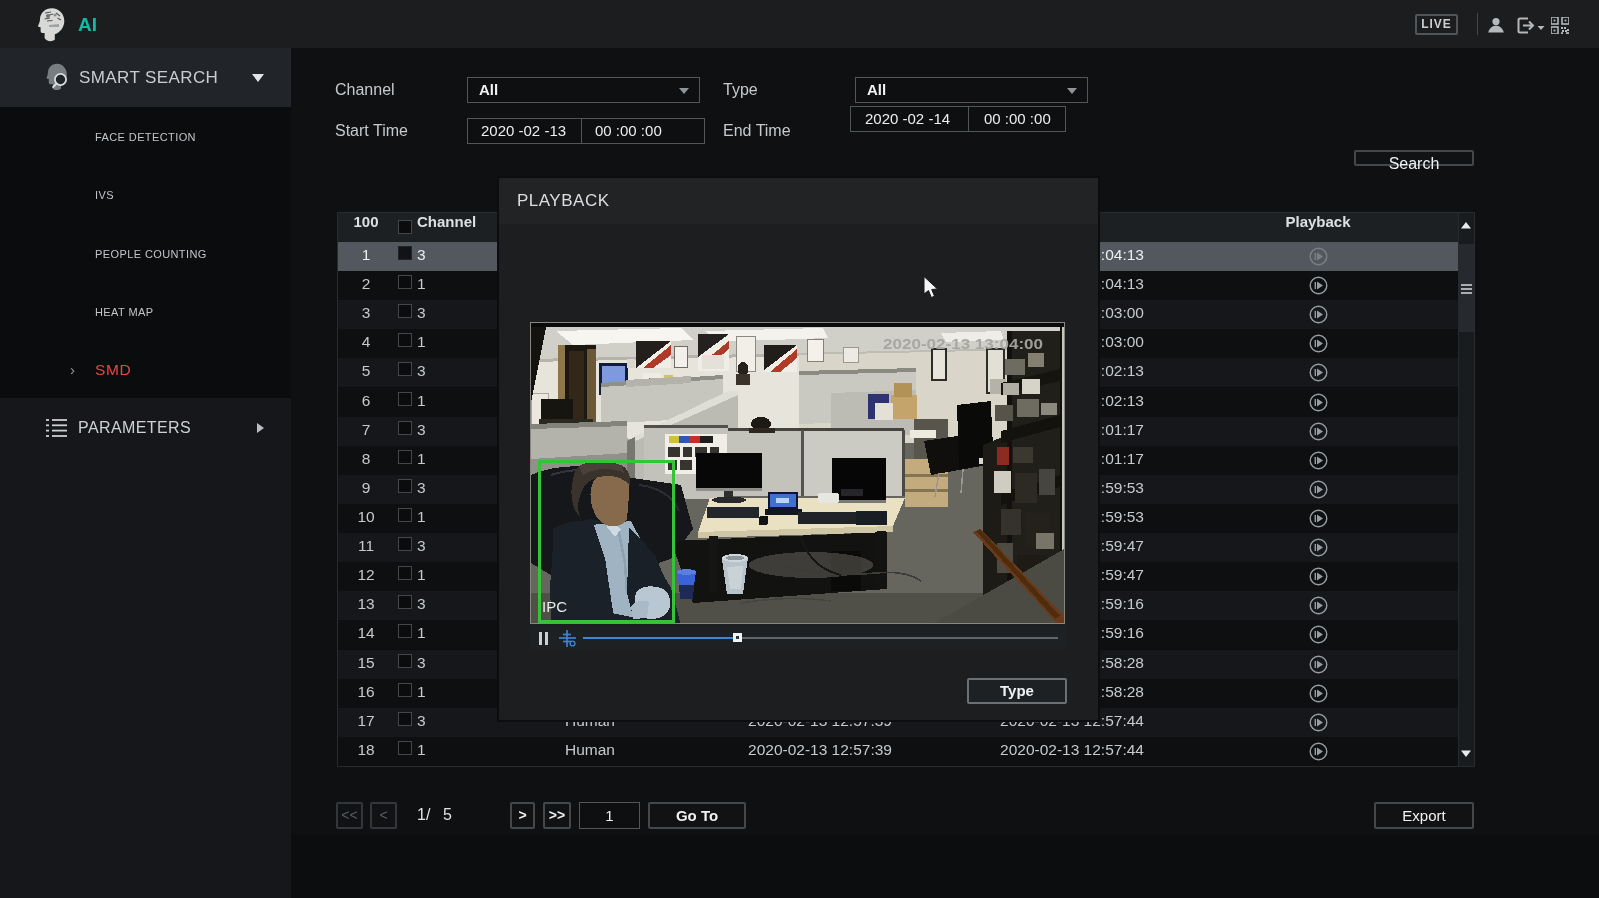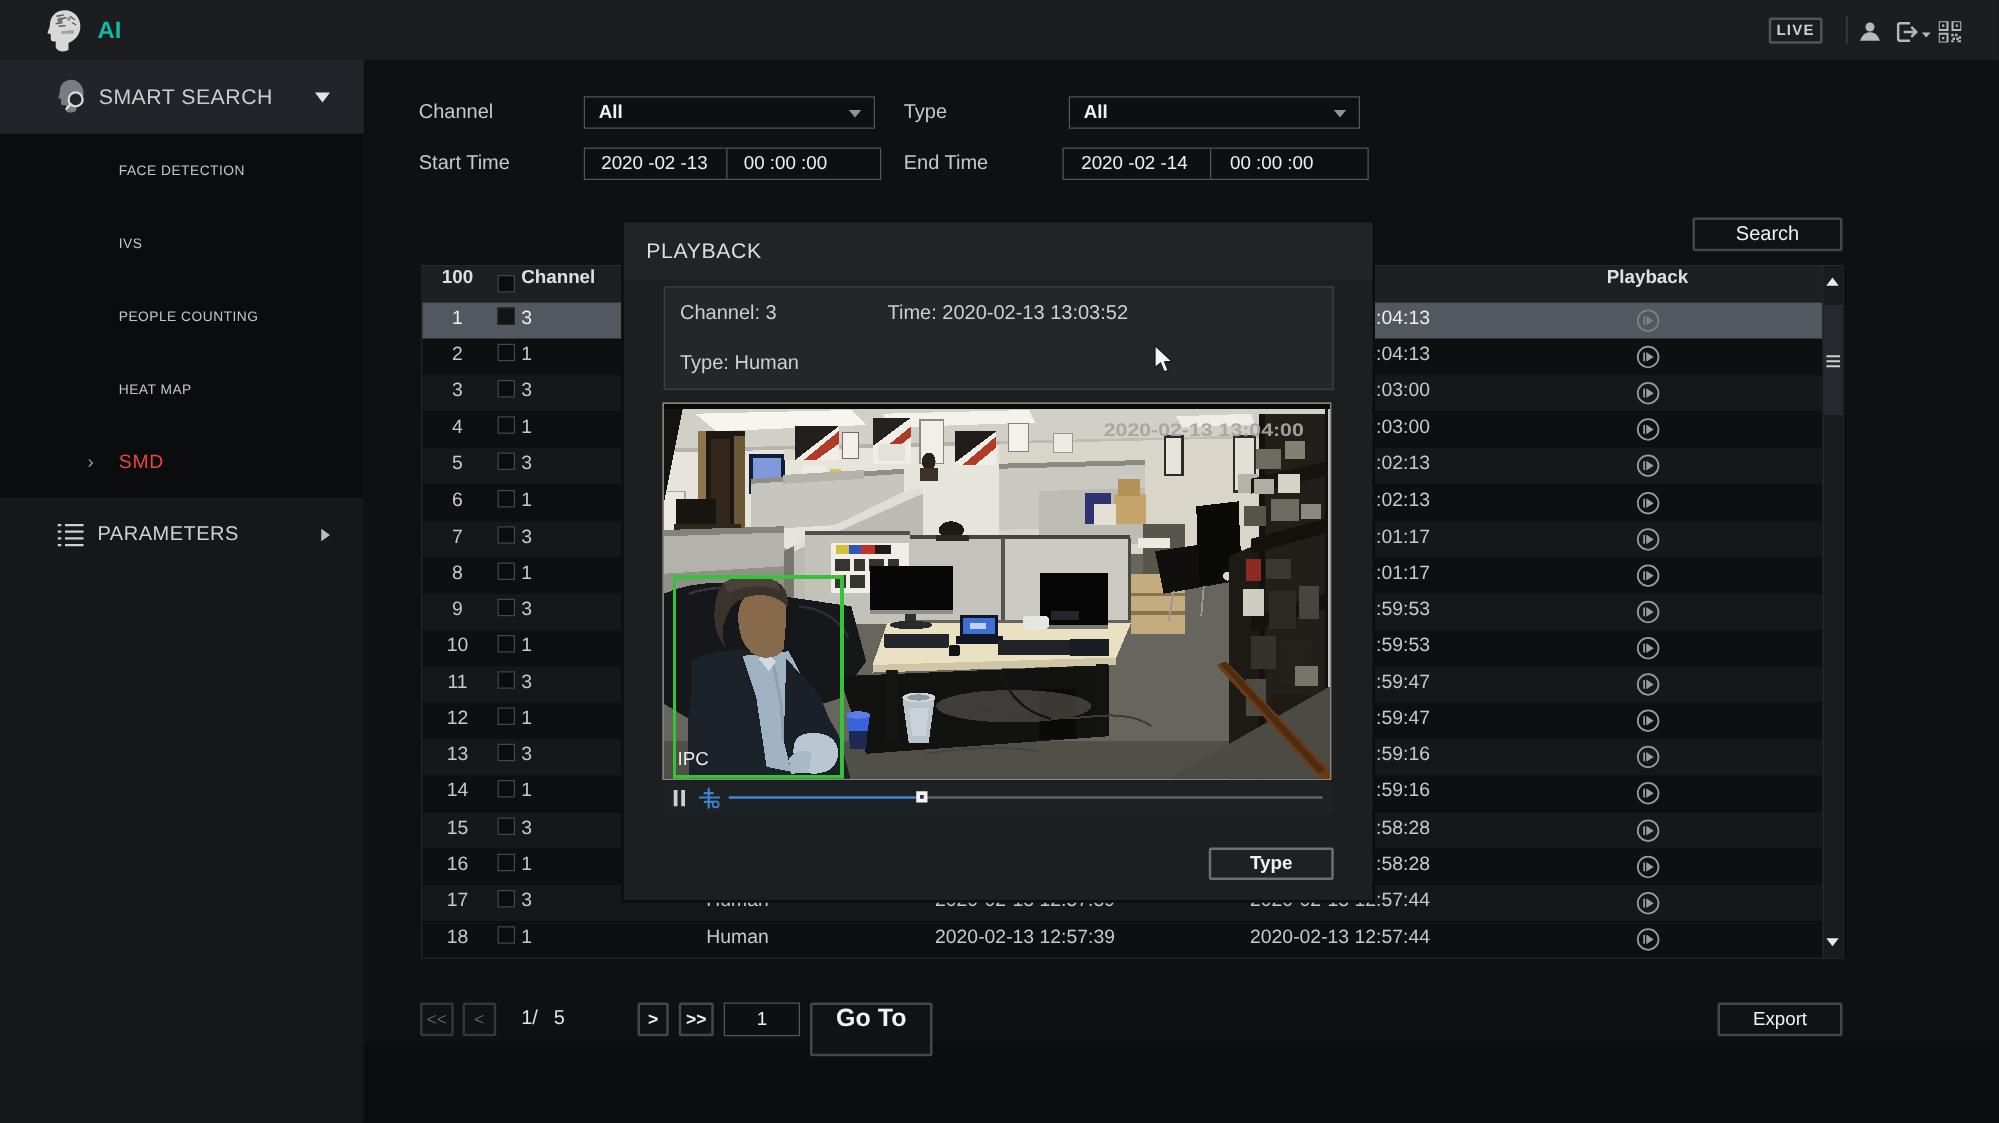--- a/index.html
+++ b/index.html
@@ -158,26 +158,26 @@
     <span>All</span>
     <div class="ddcaret"></div>
   </div>
 <div class="flabel" style="left:335px;top:122px">Start Time</div>
 <div class="dt" style="left:467px;top:118px;width:238px">
   <span style="left:13px">2020 -02 -13</span>
   <span style="left:127px">00 :00 :00</span>
   <div class="abs" style="left:113px;top:0;width:1px;height:24px;background:#515659"></div>
 </div>
 <div class="flabel" style="left:723px;top:122px">End Time</div>
-<div class="dt" style="left:850px;top:118px;width:245px">
+<div class="dt" style="left:850px;top:106px;width:216px">
   <span style="left:14px">2020 -02 -14</span>
   <span style="left:133px">00 :00 :00</span>
   <div class="abs" style="left:117px;top:0;width:1px;height:24px;background:#515659"></div>
 </div>
-<div class="btn" style="left:1354px;top:174px;width:120px;height:27px;line-height:23px">Search</div>
+<div class="btn" style="left:1354px;top:150px;width:120px;height:16px;line-height:23px">Search</div>
 
 <div id="tablebox"></div>
 <div id="thead">
   <span style="left:0;width:56px;text-align:center">100</span>
   <span class="cb" style="top:7px"></span>
   <span style="left:79px">Channel</span>
   <span style="left:190px;width:124px;text-align:center">Type</span>
   <span style="left:380px;width:204px;text-align:center">Start Time</span>
   <span style="left:620px;width:204px;text-align:center">End Time</span>
   <span style="left:918px;width:124px;text-align:center">Playback</span>
@@ -432,32 +432,27 @@
     </g>
 </svg>
 
 <div class="btn" style="left:336px;top:802px;width:27px;height:27px;line-height:23px;color:#595e62;border-color:#33373b;font-size:14px">&lt;&lt;</div>
 <div class="btn" style="left:370px;top:802px;width:27px;height:27px;line-height:23px;color:#595e62;border-color:#33373b;font-size:14px">&lt;</div>
 <div class="abs" style="left:417px;top:806px;font-size:16px;color:#dfe2e4">1/</div>
 <div class="abs" style="left:443px;top:806px;font-size:16px;color:#dfe2e4">5</div>
 <div class="btn" style="left:510px;top:802px;width:25px;height:27px;line-height:23px;font-size:14px;font-weight:bold">&gt;</div>
 <div class="btn" style="left:543px;top:802px;width:28px;height:27px;line-height:23px;font-size:14px;font-weight:bold">&gt;&gt;</div>
 <div class="abs" style="left:579px;top:802px;width:61px;height:27px;background:#0d0f11;border:1px solid #515659;color:#eceef0;font-size:15px;text-align:center;line-height:25px">1</div>
-<div class="btn" style="left:648px;top:802px;width:98px;height:43px;line-height:23px;font-weight:bold;font-size:20px">Go To</div>
+<div class="btn" style="left:648px;top:802px;width:98px;height:27px;line-height:23px;font-weight:bold;font-size:15px">Go To</div>
 <div class="btn" style="left:1374px;top:802px;width:100px;height:27px;line-height:23px;font-size:15px">Export</div>
 
 <div id="modal">
   <div id="mtitle">
       <span>PLAYBACK</span>
     </div>
-  <div id="minfo">
-    <span style="left:12px;top:12px">Channel: 3</span>
-    <span style="left:178px;top:12px">Time: 2020-02-13 13:03:52</span>
-    <span style="left:12px;top:52px">Type: Human</span>
-  </div>
   <svg class="abs" style="left:424px;top:98px;z-index:30" width="17" height="24" viewBox="0 0 17 24">
     <path d="M1 0.5 L1 18 L5.5 14.5 L8.3 21.5 L11.5 20.2 L8.7 13.5 L14.5 13 Z" fill="#f4f5f6" stroke="#17181a" stroke-width="1"></path>
   </svg>
   <div id="mvideo"><svg width="535" height="302" viewBox="0 0 535 302" shape-rendering="crispEdges" text-rendering="optimizeSpeed">
 
 <rect x="0" y="0" width="535" height="302" fill="#66655e"></rect>
 <rect x="0" y="270" width="535" height="32" fill="#504f48"></rect>
 
 <rect x="0" y="4" width="535" height="116" fill="#e6e4db"></rect>
 <polygon points="268,4 535,4 535,120 268,120" fill="#d9d5c9"></polygon>

